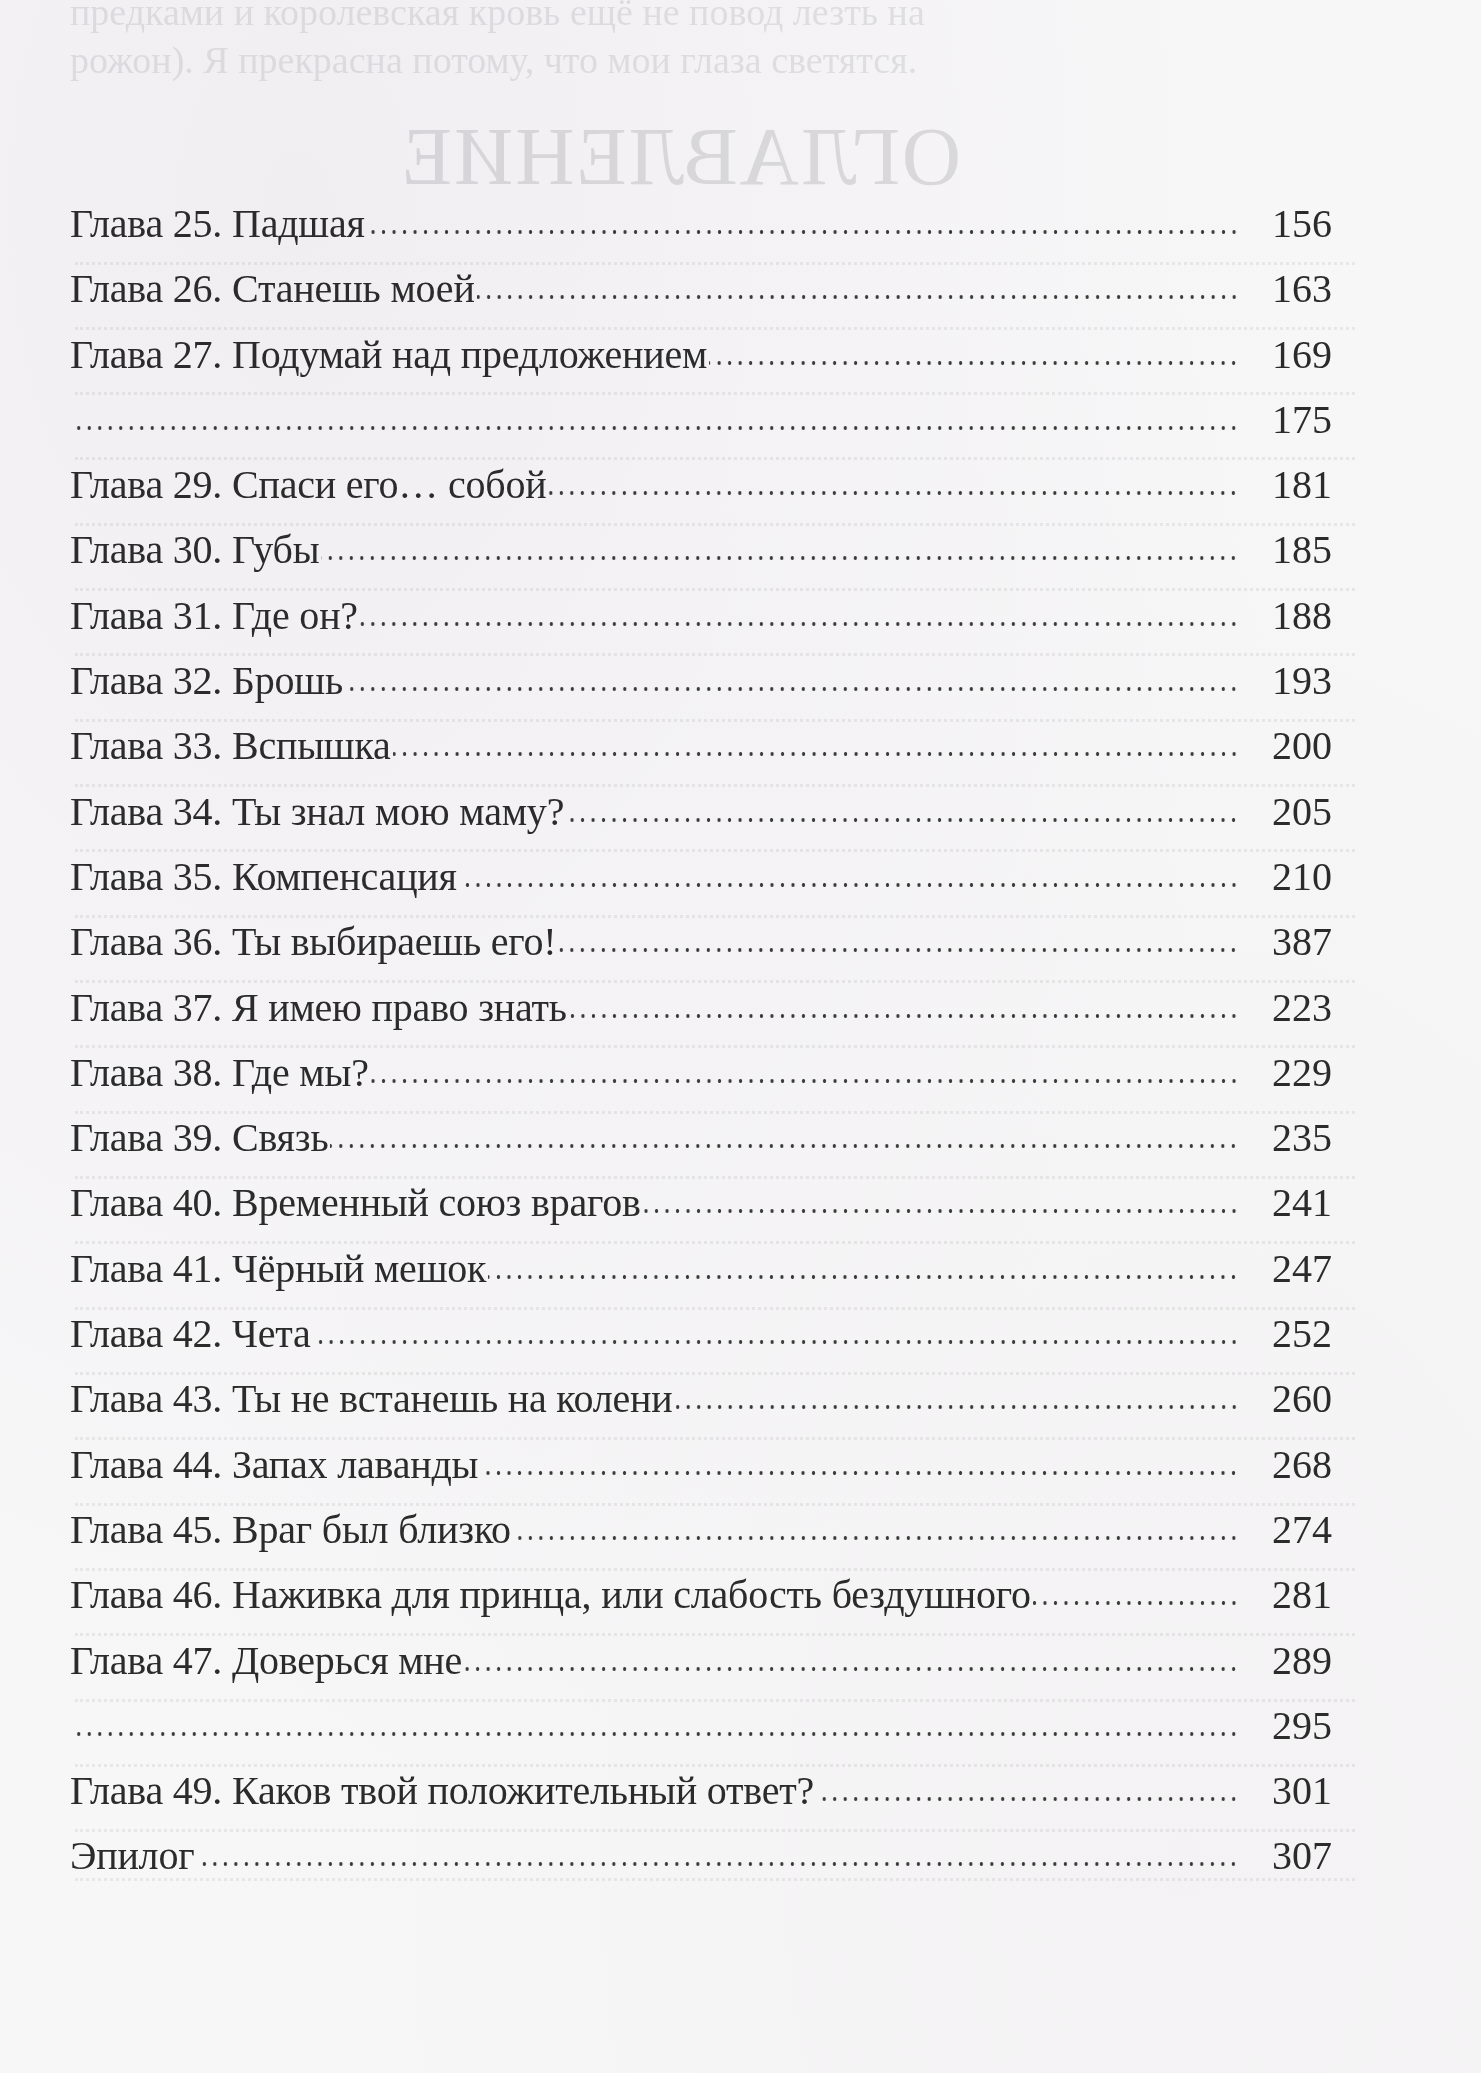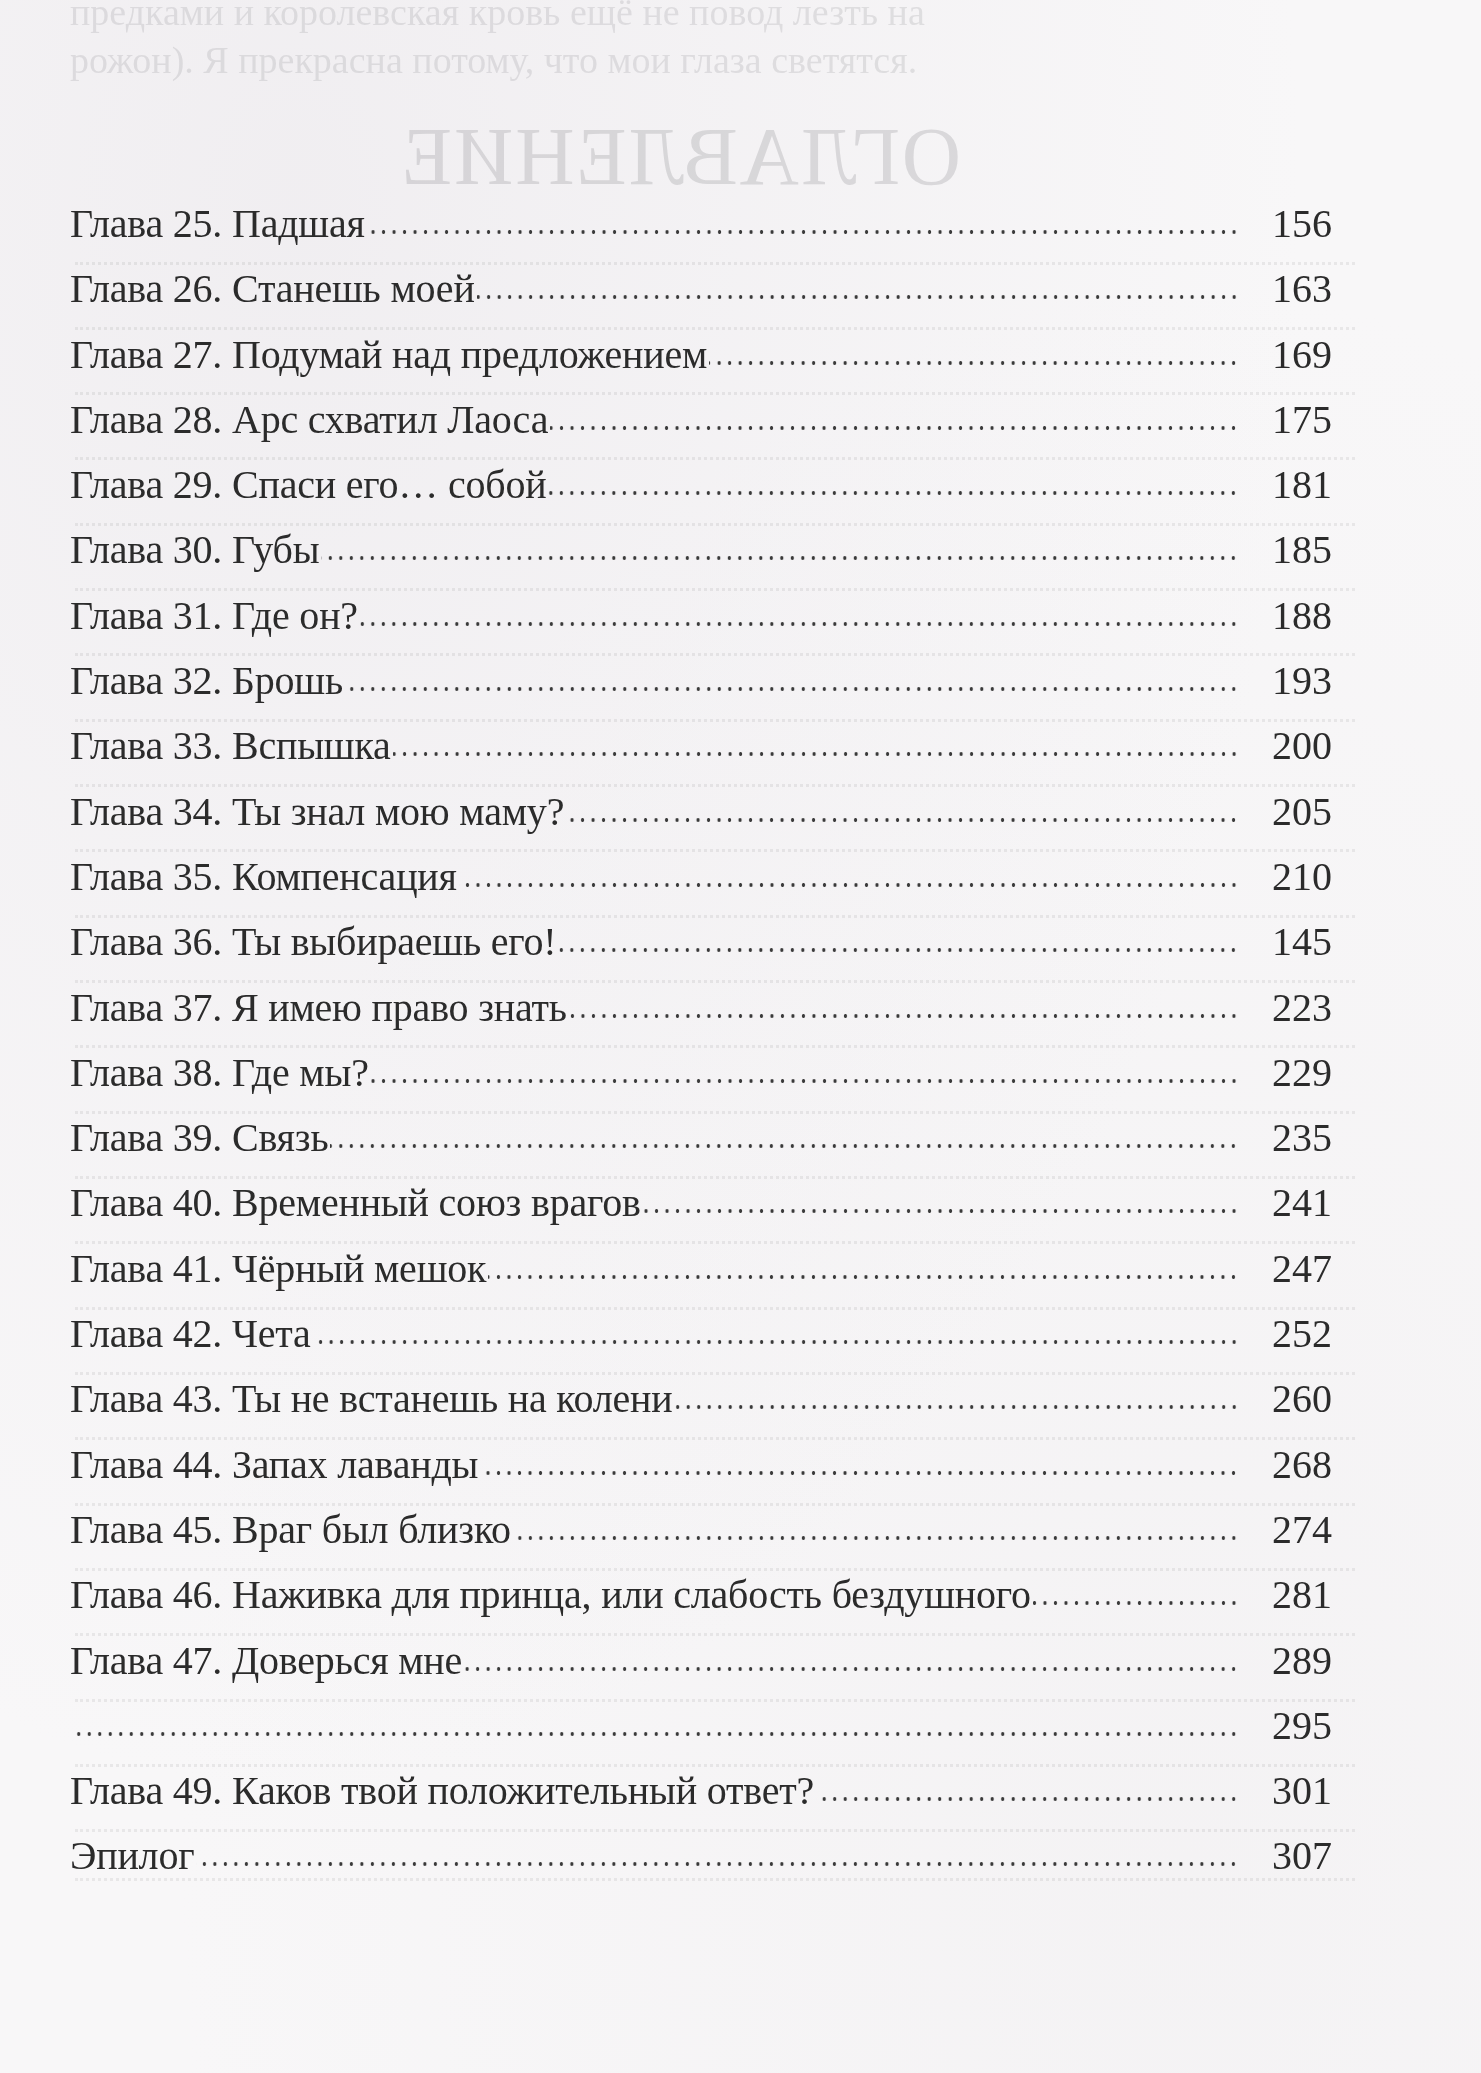--- a/index.html
+++ b/index.html
@@ -135,21 +135,20 @@
       <span class="toc-title">Глава 26. Станешь моей</span>
       <span class="toc-leader"></span>
       <span class="toc-page">163</span>
     </div>
     <div class="toc-row">
       <span class="toc-title">Глава 27. Подумай над предложением</span>
       <span class="toc-leader"></span>
       <span class="toc-page">169</span>
     </div>
     <div class="toc-row">
-      <span class="toc-title">Глава 28. Арс схватил Лаоса</span>
       <span class="toc-leader"></span>
       <span class="toc-page">175</span>
     </div>
     <div class="toc-row">
       <span class="toc-title">Глава 29. Спаси его… собой</span>
       <span class="toc-leader"></span>
       <span class="toc-page">181</span>
     </div>
     <div class="toc-row">
       <span class="toc-title">Глава 30. Губы</span>
@@ -177,21 +176,21 @@
       <span class="toc-page">205</span>
     </div>
     <div class="toc-row">
       <span class="toc-title">Глава 35. Компенсация</span>
       <span class="toc-leader"></span>
       <span class="toc-page">210</span>
     </div>
     <div class="toc-row">
       <span class="toc-title">Глава 36. Ты выбираешь его!</span>
       <span class="toc-leader"></span>
-      <span class="toc-page">145</span>
+      <span class="toc-page">387</span>
     </div>
     <div class="toc-row">
       <span class="toc-title">Глава 37. Я имею право знать</span>
       <span class="toc-leader"></span>
       <span class="toc-page">223</span>
     </div>
     <div class="toc-row">
       <span class="toc-title">Глава 38. Где мы?</span>
       <span class="toc-leader"></span>
       <span class="toc-page">229</span>

